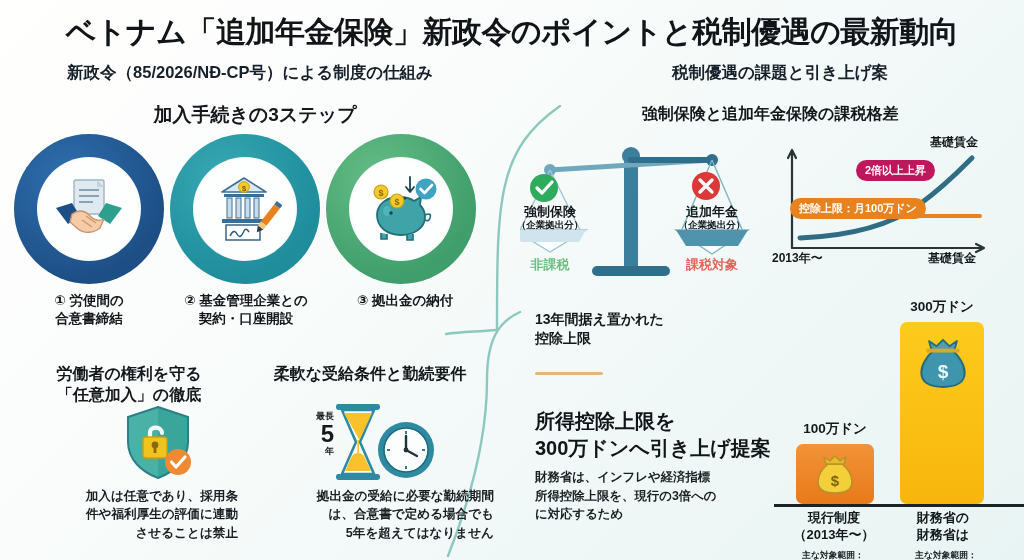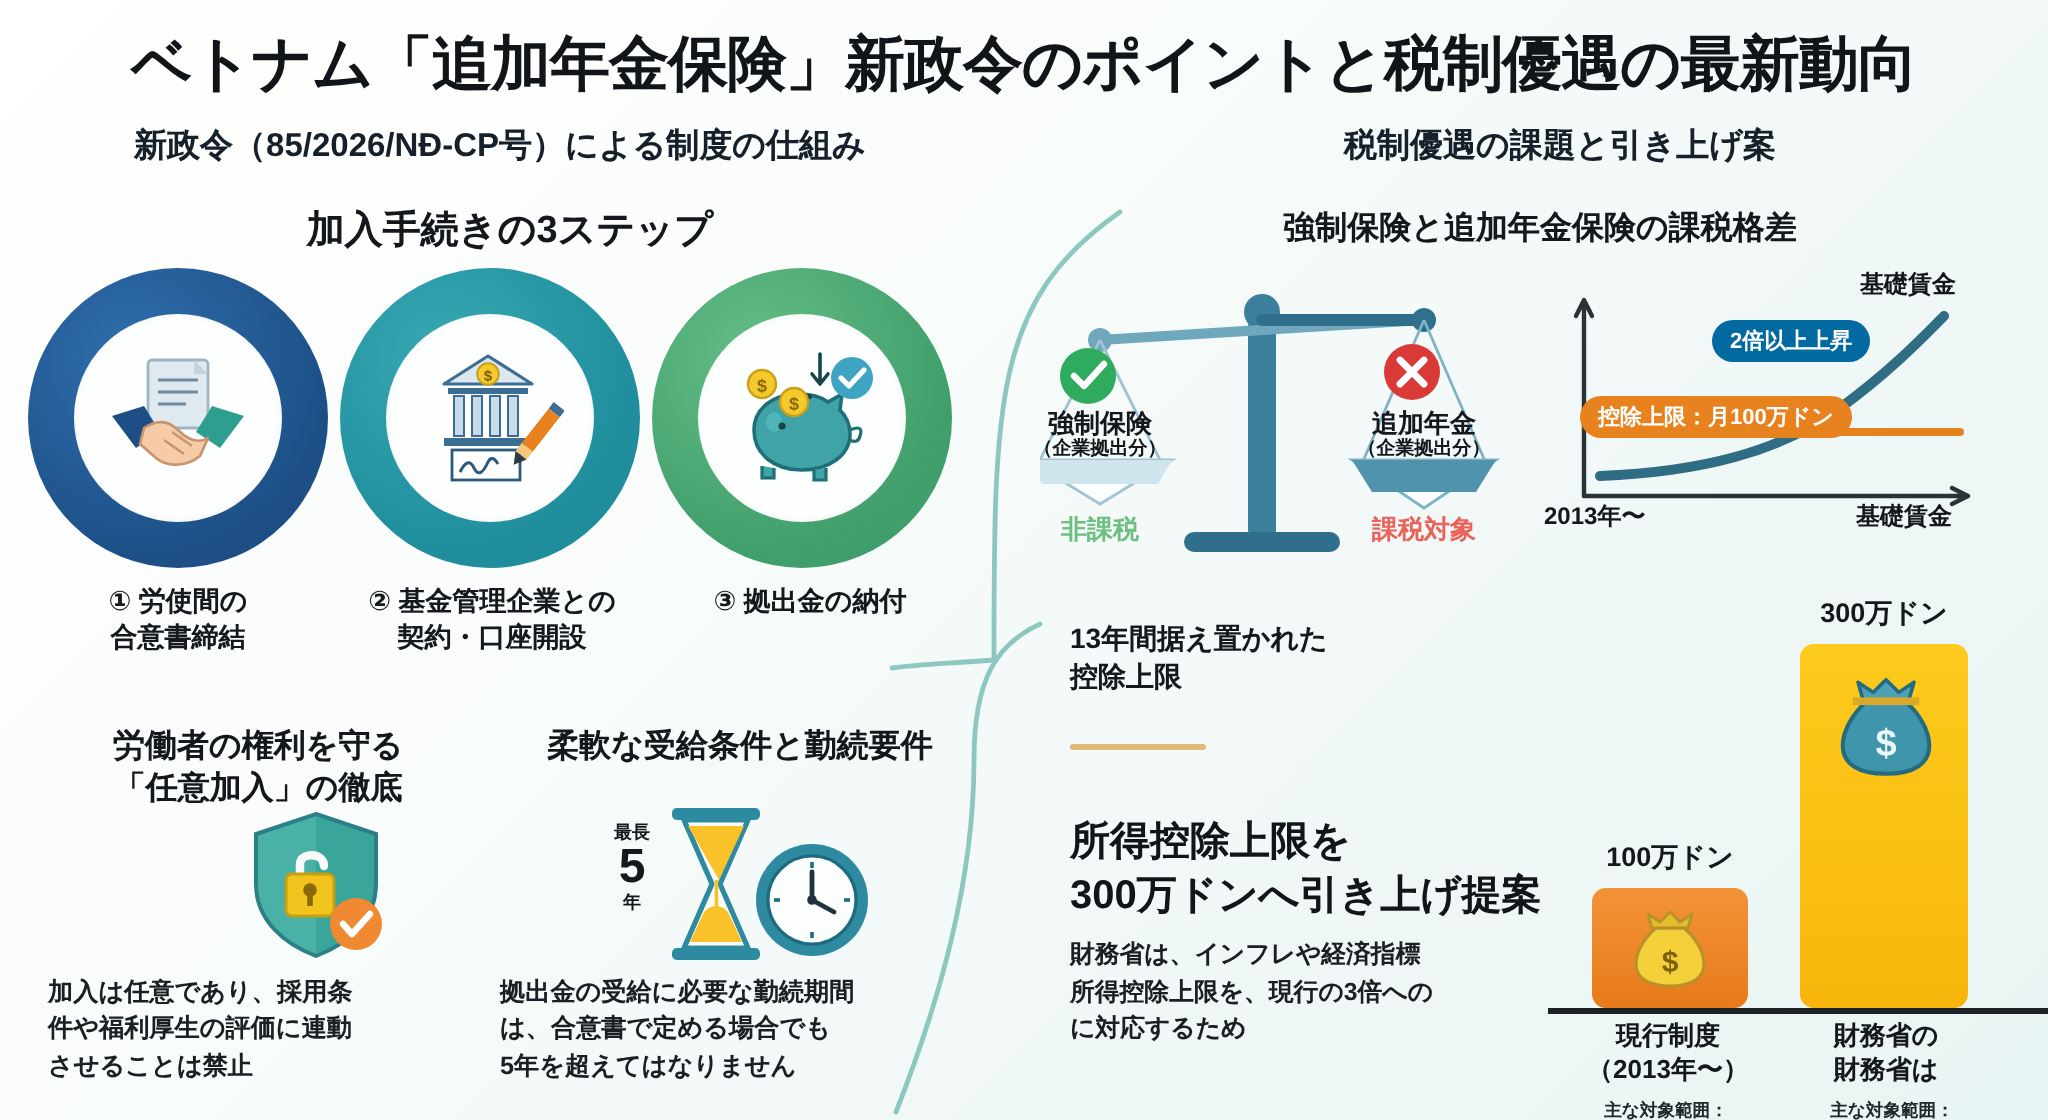--- a/index.html
+++ b/index.html
@@ -38,45 +38,45 @@
   #c3{left:326px;top:134px;background:radial-gradient(circle at 35% 30%,#66bd86,#3f9e6b 70%);}
   .step-cap{font-size:13.5px;font-weight:bold;line-height:1.35;text-align:center;color:#15191d;}
   #cap1{left:0px;top:292px;width:178px;}
   #cap2{left:156px;top:292px;width:180px;}
   #cap3{left:322px;top:292px;width:166px;}
 
   
   .card-h{font-size:16px;font-weight:bold;line-height:1.3;text-align:center;color:#14181c;}
   #bl-h1{left:18px;top:364px;width:222px;}
   #bl-h2{left:248px;top:364px;width:244px;}
-  .card-b{font-size:12.6px;font-weight:bold;line-height:1.45;text-align:left;color:#1a1f24;}
+  .card-b{font-size:12.6px;font-weight:bold;line-height:1.45;text-align:right;color:#1a1f24;}
   #bl-b1{left:24px;top:487px;width:214px;}
   #bl-b2{left:250px;top:487px;width:244px;}
   #shield{left:120px;top:404px;}
   #hour{left:300px;top:400px;}
-  .hg-label{position:absolute;left:-2px;top:12px;width:36px;text-align:center;
+  .hg-label{position:absolute;left:-2px;top:12px;width:36px;text-align:right;
     font-weight:bold;color:#15191d;line-height:1;}
   .hg-label .s{font-size:9px;display:block;}
   .hg-label .n{font-size:24px;display:block;margin:1px 0;}
 
   
   #scale-title{left:540px;top:104px;width:460px;text-align:center;
     font-size:16px;font-weight:bold;color:#14181c;}
   #scale{left:520px;top:130px;}
   .pan-lab{position:absolute;text-align:center;line-height:1.15;color:#14181c;}
   .pan-lab .t1{font-size:13px;font-weight:bold;display:block;}
   .pan-lab .t2{font-size:9.5px;font-weight:bold;display:block;}
   .tax-tag{position:absolute;font-size:13px;font-weight:bold;text-align:center;}
 
   
   #linechart{left:770px;top:138px;}
   .badge{position:absolute;border-radius:13px;color:#fff;font-weight:bold;
     font-size:11px;padding:3px 9px;white-space:nowrap;}
   #badge-orange{background:#e8821f;left:20px;top:60px;}
-  #badge-teal{background:#0369a1;left:86px;top:22px;}
+  #badge-teal{background:#be185d;left:86px;top:22px;}
   .ax-lab{position:absolute;font-size:12px;font-weight:bold;color:#14181c;white-space:nowrap;}
 
   
   #rb-h1{left:535px;top:310px;width:280px;font-size:14px;font-weight:bold;
     line-height:1.35;color:#14181c;}
   #rb-rule{left:535px;top:372px;width:68px;height:3px;background:#e0b87a;border-radius:2px;}
   #rb-h2{left:535px;top:408px;width:300px;font-size:20px;font-weight:bold;
     line-height:1.35;color:#111418;}
   #rb-b{left:535px;top:468px;width:268px;font-size:12.4px;font-weight:bold;
     line-height:1.5;color:#1a1f24;}

